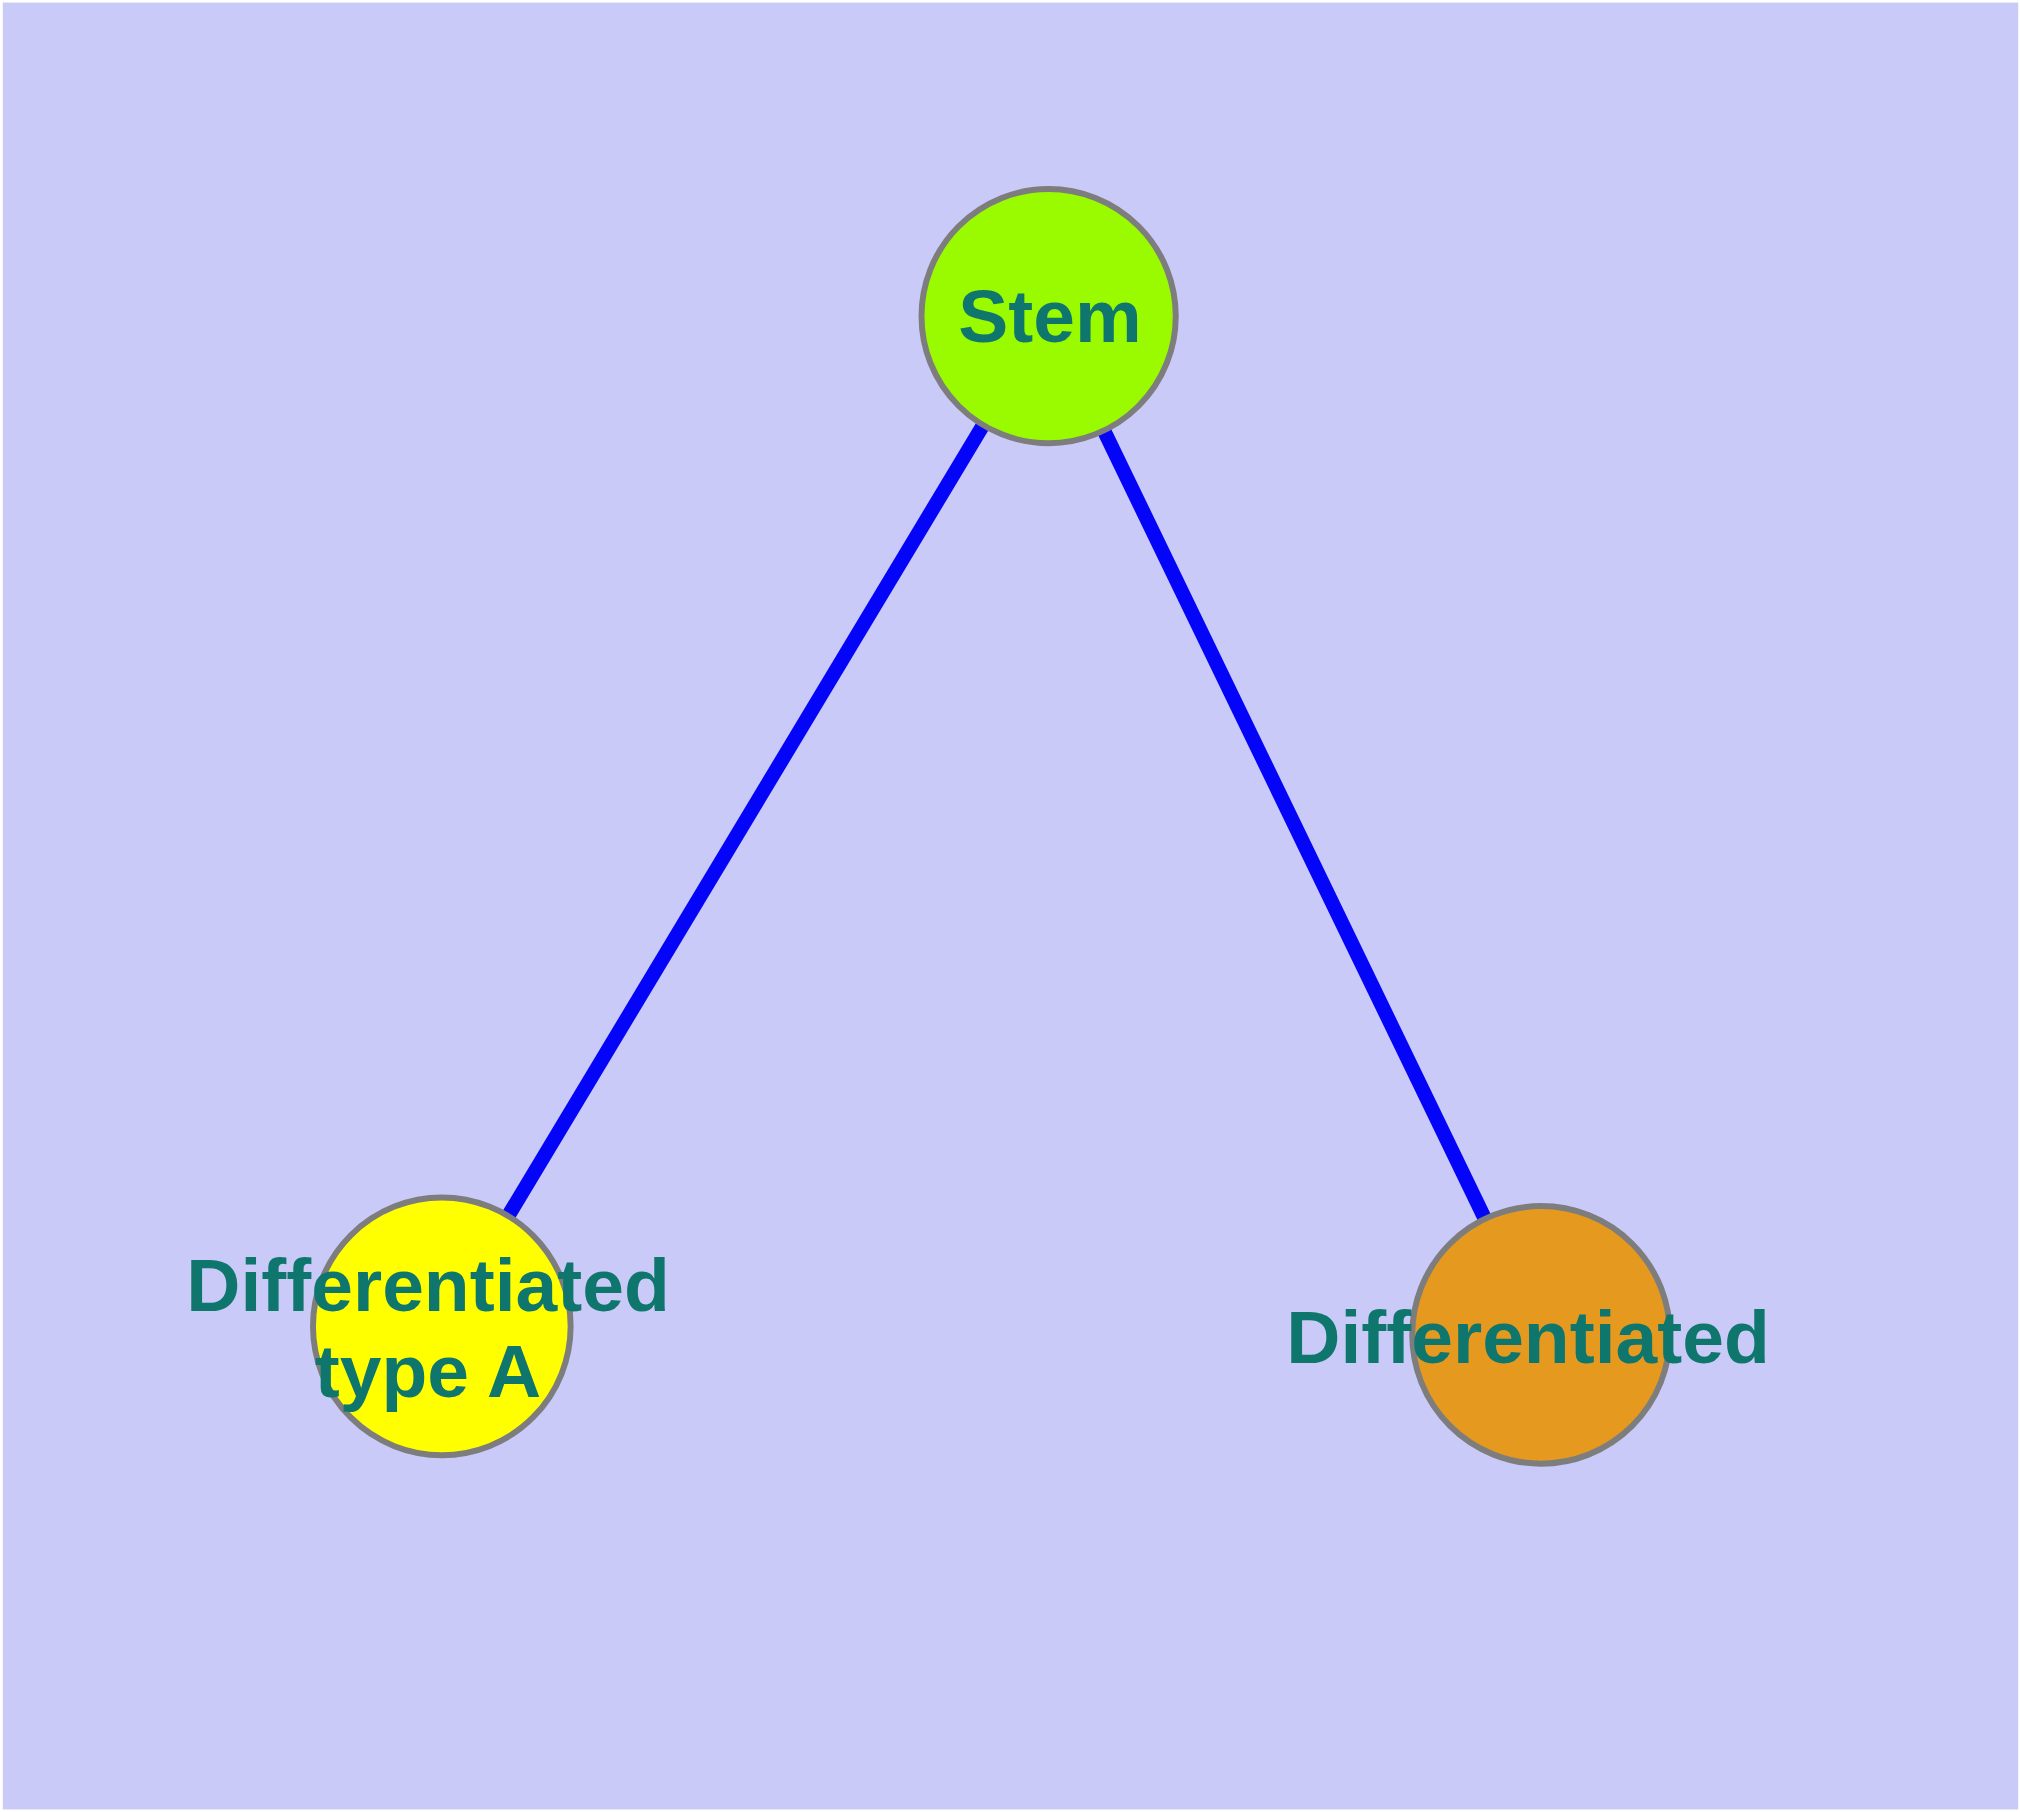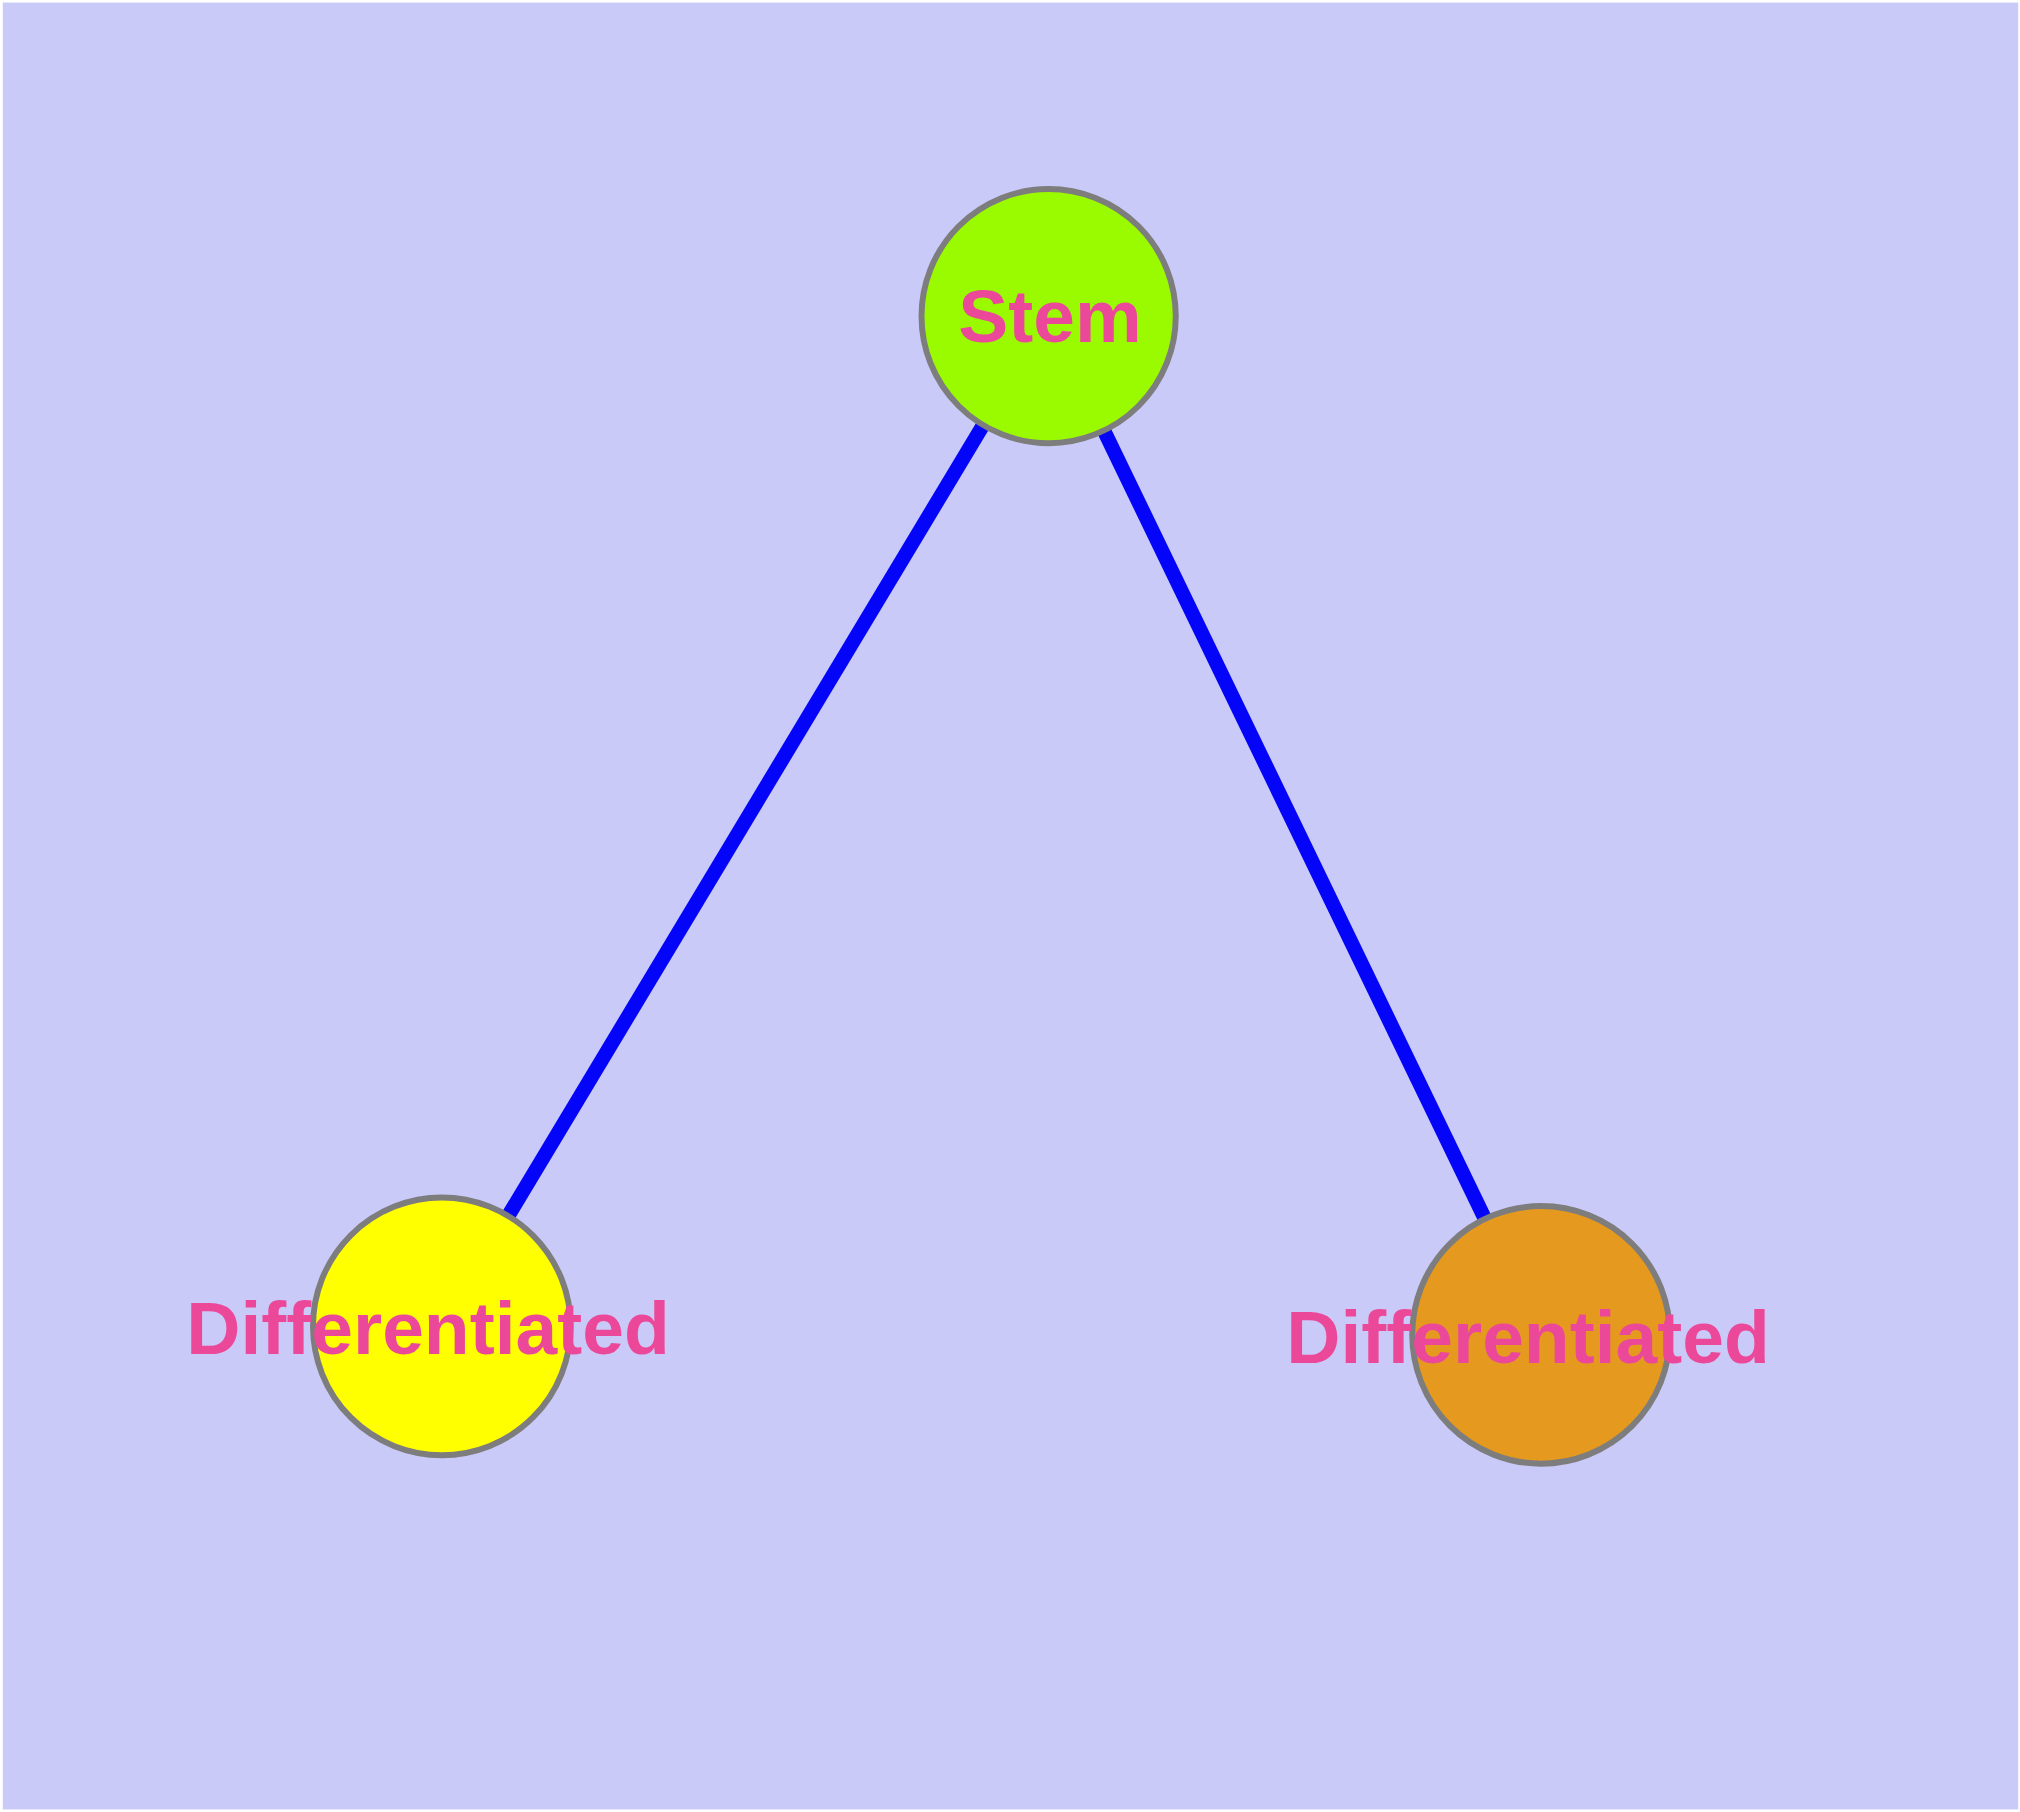--- a/index.html
+++ b/index.html
@@ -26,21 +26,21 @@
   .edge-line {
     stroke-width: 17px;
     stroke-linecap: butt;
   }
   .node-label {
     position: absolute;
     transform: translate(-50%, -50%);
     font-weight: 700;
     font-size: 75px;
     line-height: 86px;
-    color: #ec4899;
+    color: #0f766e;
     text-align: center;
     white-space: nowrap;
     letter-spacing: 0px;
   }
   .label-line {
     display: block;
   }
 </style>
 </head>
 <body>
@@ -58,18 +58,19 @@
 
   <circle cx="1818" cy="1575" r="152" class="node-circle" fill="#E59A1F" stroke="#7D7D7D"></circle>
 </svg>
 
 <div class="node-label" style="left:1050px; top:316px">
   <span class="label-line">Stem</span>
 </div>
 
 <div class="node-label" style="left:428px; top:1328px">
   <span class="label-line">Differentiated</span>
+  <span class="label-line">type A</span>
 </div>
 
 <div class="node-label" style="left:1528px; top:1337px">
   <span class="label-line">Differentiated</span>
 </div>
 
 
 </body></html>

